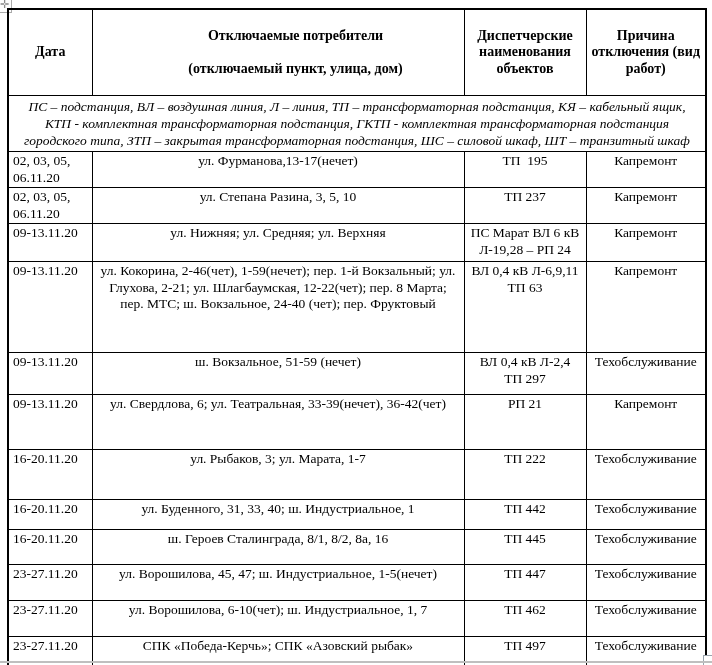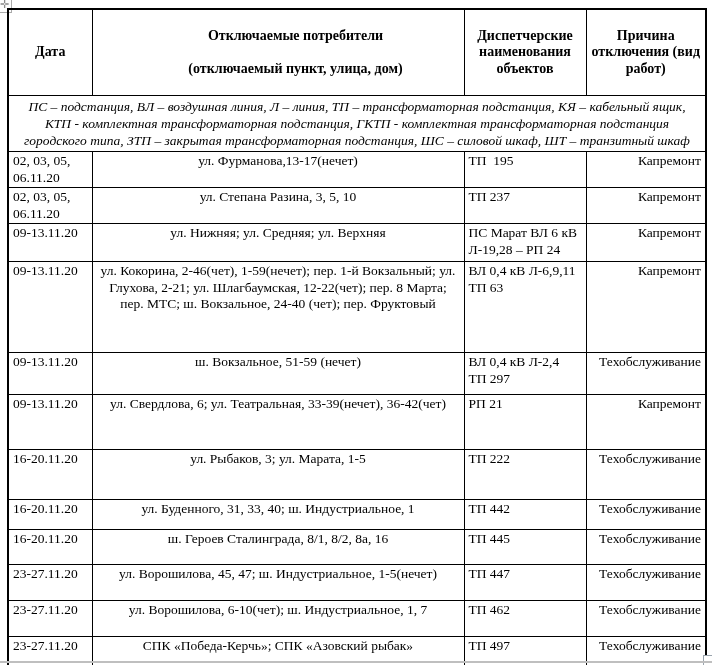--- a/index.html
+++ b/index.html
@@ -26,22 +26,22 @@
   .outage thead tr:nth-child(2){height:53px;}
   .outage th{
     font-weight:bold;text-align:center;vertical-align:middle;font-size:14px;line-height:1.18;
   }
   td.legend{
     font-style:italic;text-align:center;vertical-align:middle;font-size:13.5px;line-height:1.28;
     padding:2px 12px;
   }
   td.c-date{text-align:left;}
   td.c-cons{text-align:center;}
-  td.c-obj{text-align:left;}
-  td.c-reason{text-align:right;margin-left:36px;}
+  td.c-obj{text-align:center;}
+  td.c-reason{text-align:center;margin-left:36px;}
   
   #rows tr:nth-child(1){height:30px;}
   #rows tr:nth-child(2){height:32px;}
   #rows tr:nth-child(3){height:38px;}
   #rows tr:nth-child(4){height:91px;}
   #rows tr:nth-child(5){height:42px;}
   #rows tr:nth-child(6){height:55px;}
   #rows tr:nth-child(7){height:50px;}
   #rows tr:nth-child(8){height:30px;}
   #rows tr:nth-child(9){height:35px;}
@@ -127,21 +127,21 @@
     <td class="c-reason">Техобслуживание</td>
   </tr>
         <tr>
     <td class="c-date">09-13.11.20</td>
     <td class="c-cons">ул. Свердлова, 6; ул. Театральная, 33-39(нечет), 36-42(чет)</td>
     <td class="c-obj">РП 21</td>
     <td class="c-reason">Капремонт</td>
   </tr>
         <tr>
     <td class="c-date">16-20.11.20</td>
-    <td class="c-cons">ул. Рыбаков, 3; ул. Марата, 1-5</td>
+    <td class="c-cons">ул. Рыбаков, 3; ул. Марата, 1-7</td>
     <td class="c-obj">ТП 222</td>
     <td class="c-reason">Техобслуживание</td>
   </tr>
         <tr>
     <td class="c-date">16-20.11.20</td>
     <td class="c-cons">ул. Буденного, 31, 33, 40; ш. Индустриальное, 1</td>
     <td class="c-obj">ТП 442</td>
     <td class="c-reason">Техобслуживание</td>
   </tr>
         <tr>

